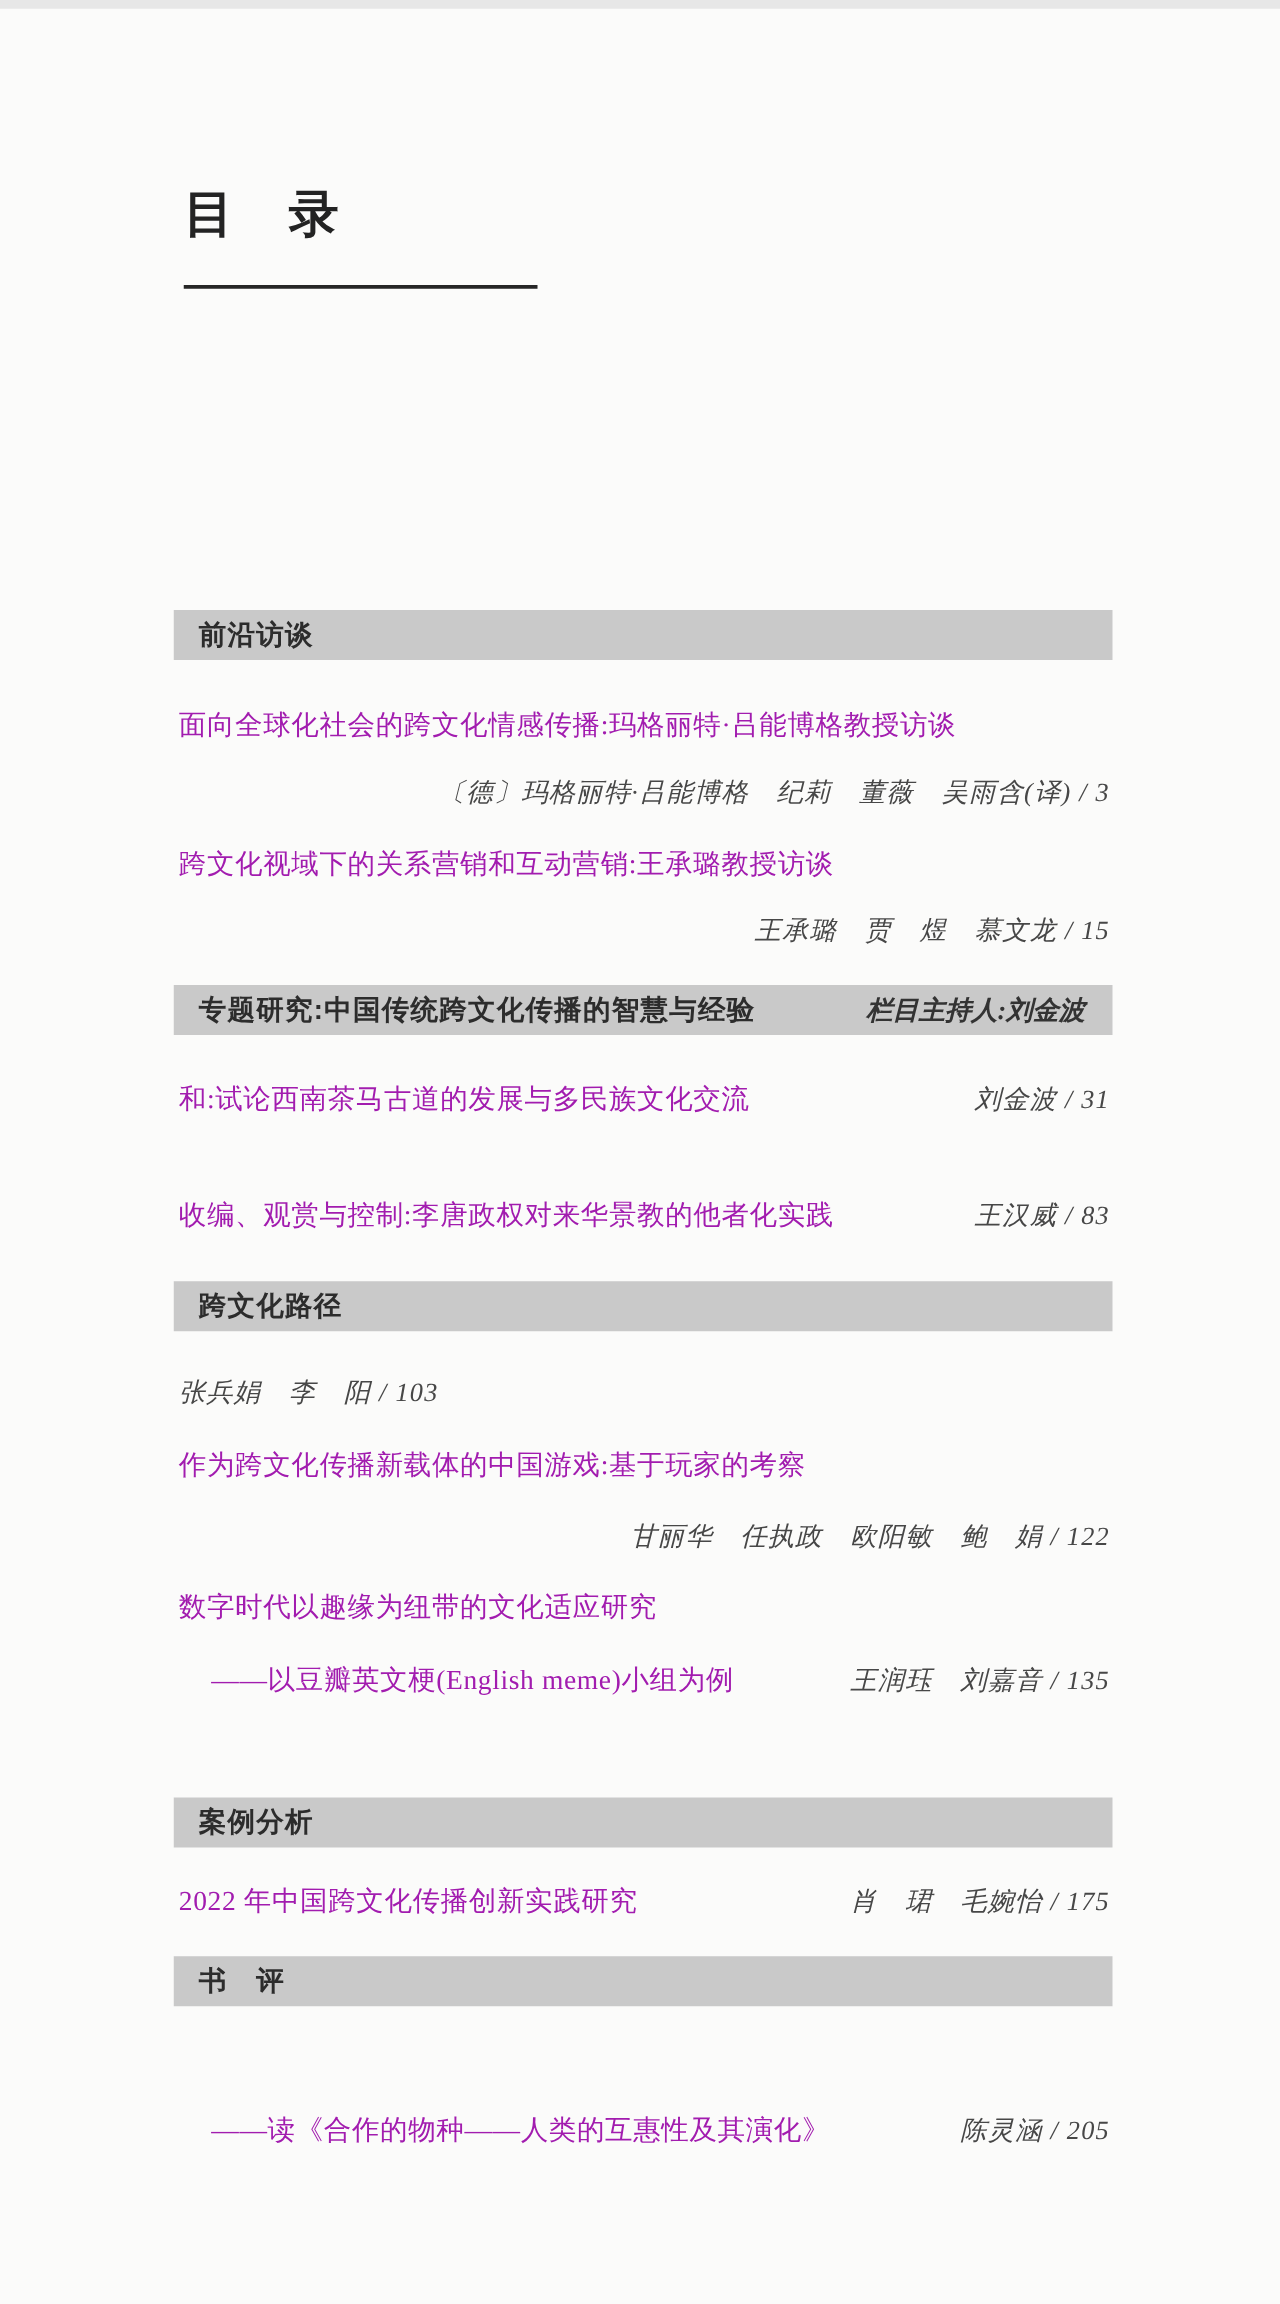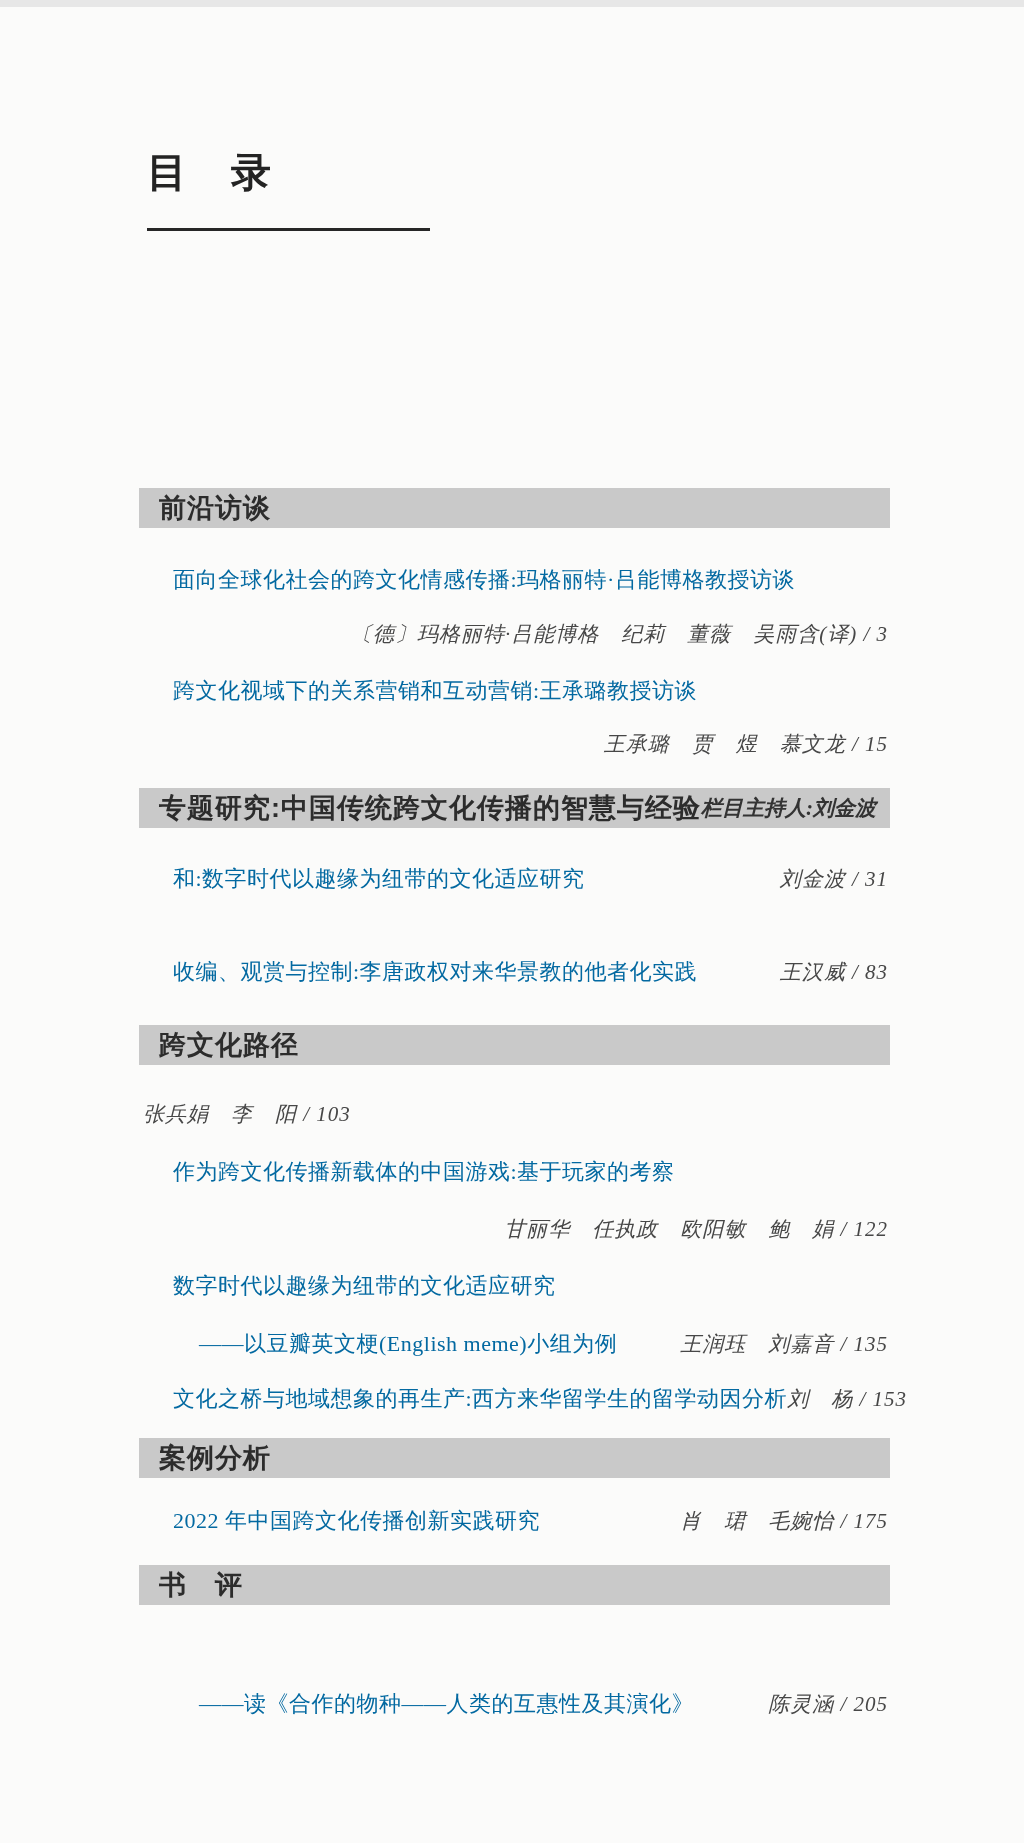--- a/index.html
+++ b/index.html
@@ -33,42 +33,42 @@
     position:absolute;left:139px;top:0;width:751px;height:1843px;
   }
   .bar{
     position:absolute;left:0;width:751px;height:40px;
     background:var(--bar-color,#c9c9c9);
     display:flex;justify-content:space-between;align-items:center;
     box-sizing:border-box;padding:0 22px 0 20px;
   }
   .bar-label{
     font-family:"Liberation Sans","DejaVu Sans",sans-serif;
-    font-weight:bold;font-size:27px;color:#2c2c2c;
+    font-weight:bold;font-size:22px;color:#2c2c2c;
     white-space:pre;letter-spacing:1px;
   }
   .bar-host{
     font-family:"Liberation Serif","DejaVu Serif",serif;
     font-style:italic;font-weight:600;font-size:21px;color:#333;
     white-space:pre;
   }
   #bar1{top:488px}
   #bar2{top:788px}
   #bar3{top:1025px}
   #bar4{top:1438px}
   #bar5{top:1565px}
   .row{
     position:absolute;left:4px;width:745px;height:30px;
     display:flex;justify-content:space-between;align-items:baseline;
     font-size:22px;line-height:30px;color:#3a3a3a;
     white-space:pre;
   }
   .row .left{
     font-family:"Liberation Serif","DejaVu Serif",serif;
-    color:#0369a1;letter-spacing:0.5px;margin-left:30px;
+    color:#a21caf;letter-spacing:0.5px;
   }
   .row .right{
     font-family:"Liberation Serif","DejaVu Serif",serif;
     font-style:italic;font-weight:500;
     font-size:21px;color:#474747;letter-spacing:1px;
   }
   .row.indent .left{padding-left:26px;}
   #r1{top:565px}  #r2{top:619px}  #r3{top:676px}  #r4{top:729px}
   #r5{top:864px}  #r6{top:911px}  #r7{top:957px}
   #r8{top:1099px} #r9{top:1157px} #r10{top:1214px}
@@ -105,21 +105,21 @@
     <div class="row" id="r4">
       <span class="left"></span>
       <span class="right">王承璐　贾　煜　慕文龙 / 15</span>
     </div>
 
     <div class="bar" id="bar2">
       <span class="bar-label">专题研究:中国传统跨文化传播的智慧与经验</span>
       <span class="bar-host">栏目主持人:刘金波</span>
     </div>
     <div class="row" id="r5">
-      <span class="left">和:数字时代以趣缘为纽带的文化适应研究</span>
+      <span class="left">和:试论西南茶马古道的发展与多民族文化交流</span>
       <span class="right">刘金波 / 31</span>
     </div>
     <div class="row" id="r7">
       <span class="left">收编、观赏与控制:李唐政权对来华景教的他者化实践</span>
       <span class="right">王汉威 / 83</span>
     </div>
 
     <div class="bar" id="bar3">
       <span class="bar-label">跨文化路径</span>
     </div>
@@ -135,24 +135,20 @@
       <span class="right">甘丽华　任执政　欧阳敏　鲍　娟 / 122</span>
     </div>
     <div class="row" id="r11">
       <span class="left">数字时代以趣缘为纽带的文化适应研究</span>
       <span class="right"></span>
     </div>
     <div class="row indent" id="r12">
       <span class="left">——以豆瓣英文梗(English meme)小组为例</span>
       <span class="right">王润珏　刘嘉音 / 135</span>
     </div>
-    <div class="row" id="r13">
-      <span class="left">文化之桥与地域想象的再生产:西方来华留学生的留学动因分析</span>
-      <span class="right">刘　杨 / 153</span>
-    </div>
 
     <div class="bar" id="bar4">
       <span class="bar-label">案例分析</span>
     </div>
     <div class="row" id="r14">
       <span class="left">2022 年中国跨文化传播创新实践研究</span>
       <span class="right">肖　珺　毛婉怡 / 175</span>
     </div>
 
     <div class="bar" id="bar5">

